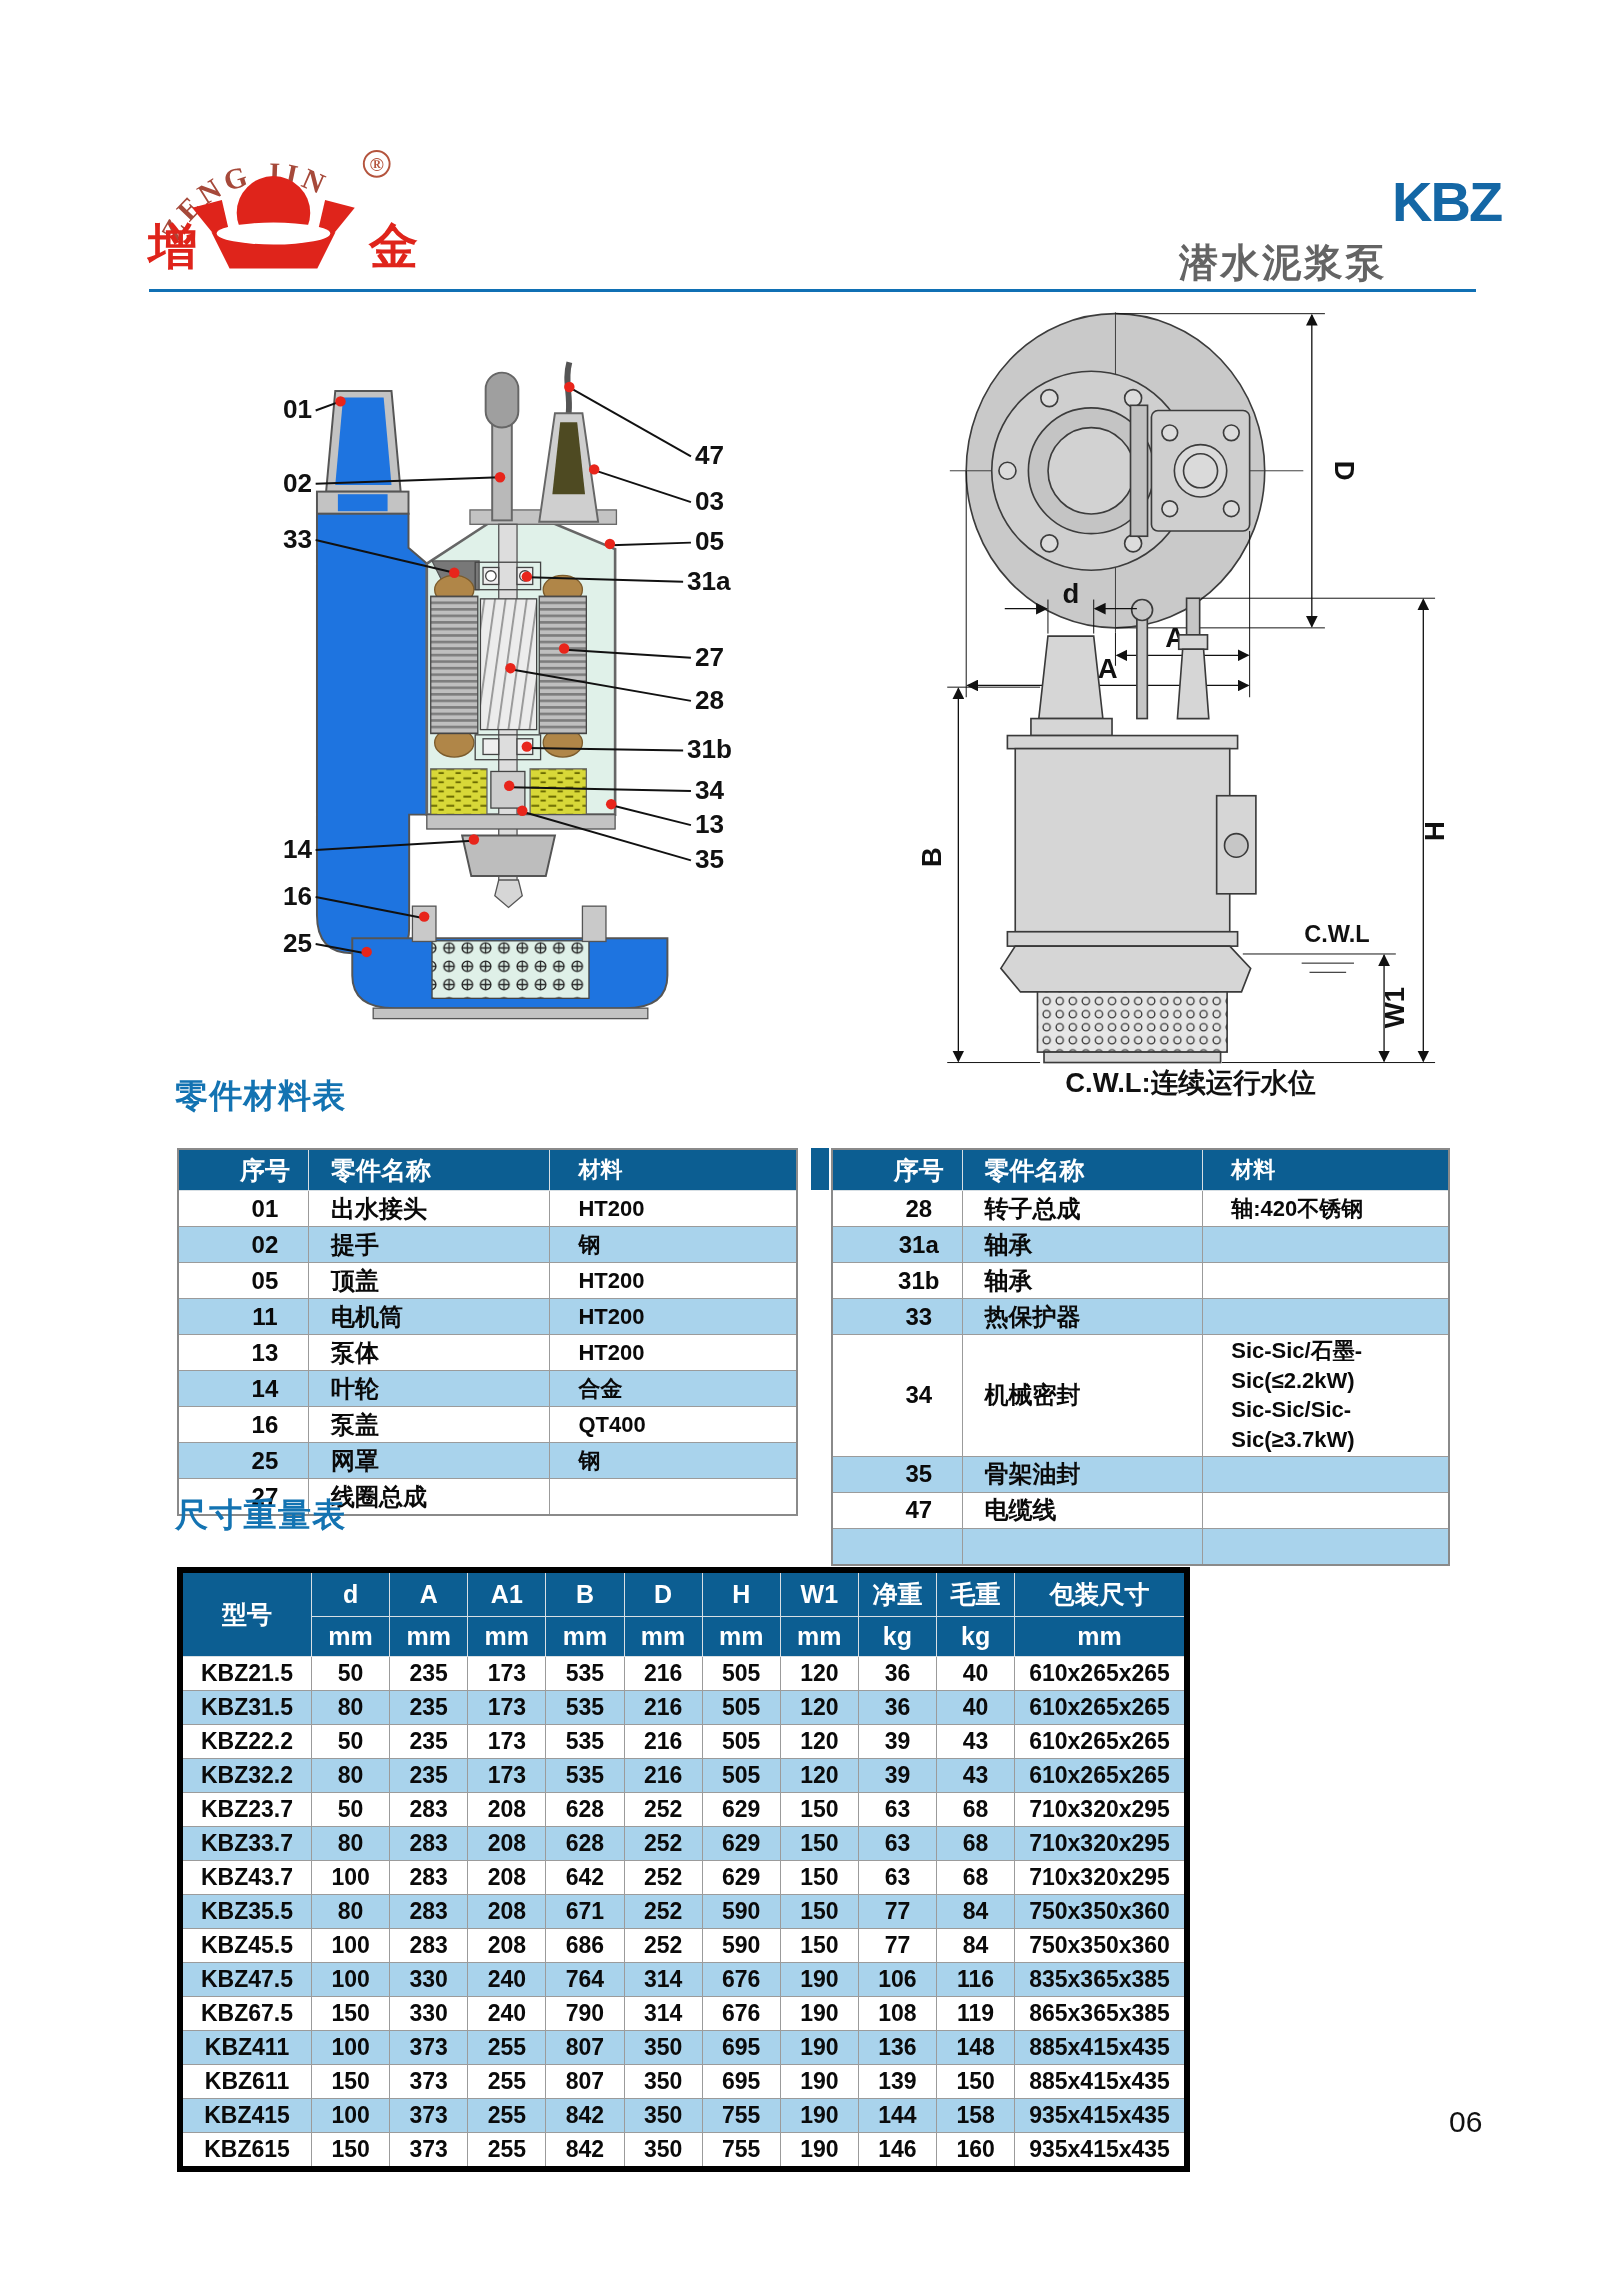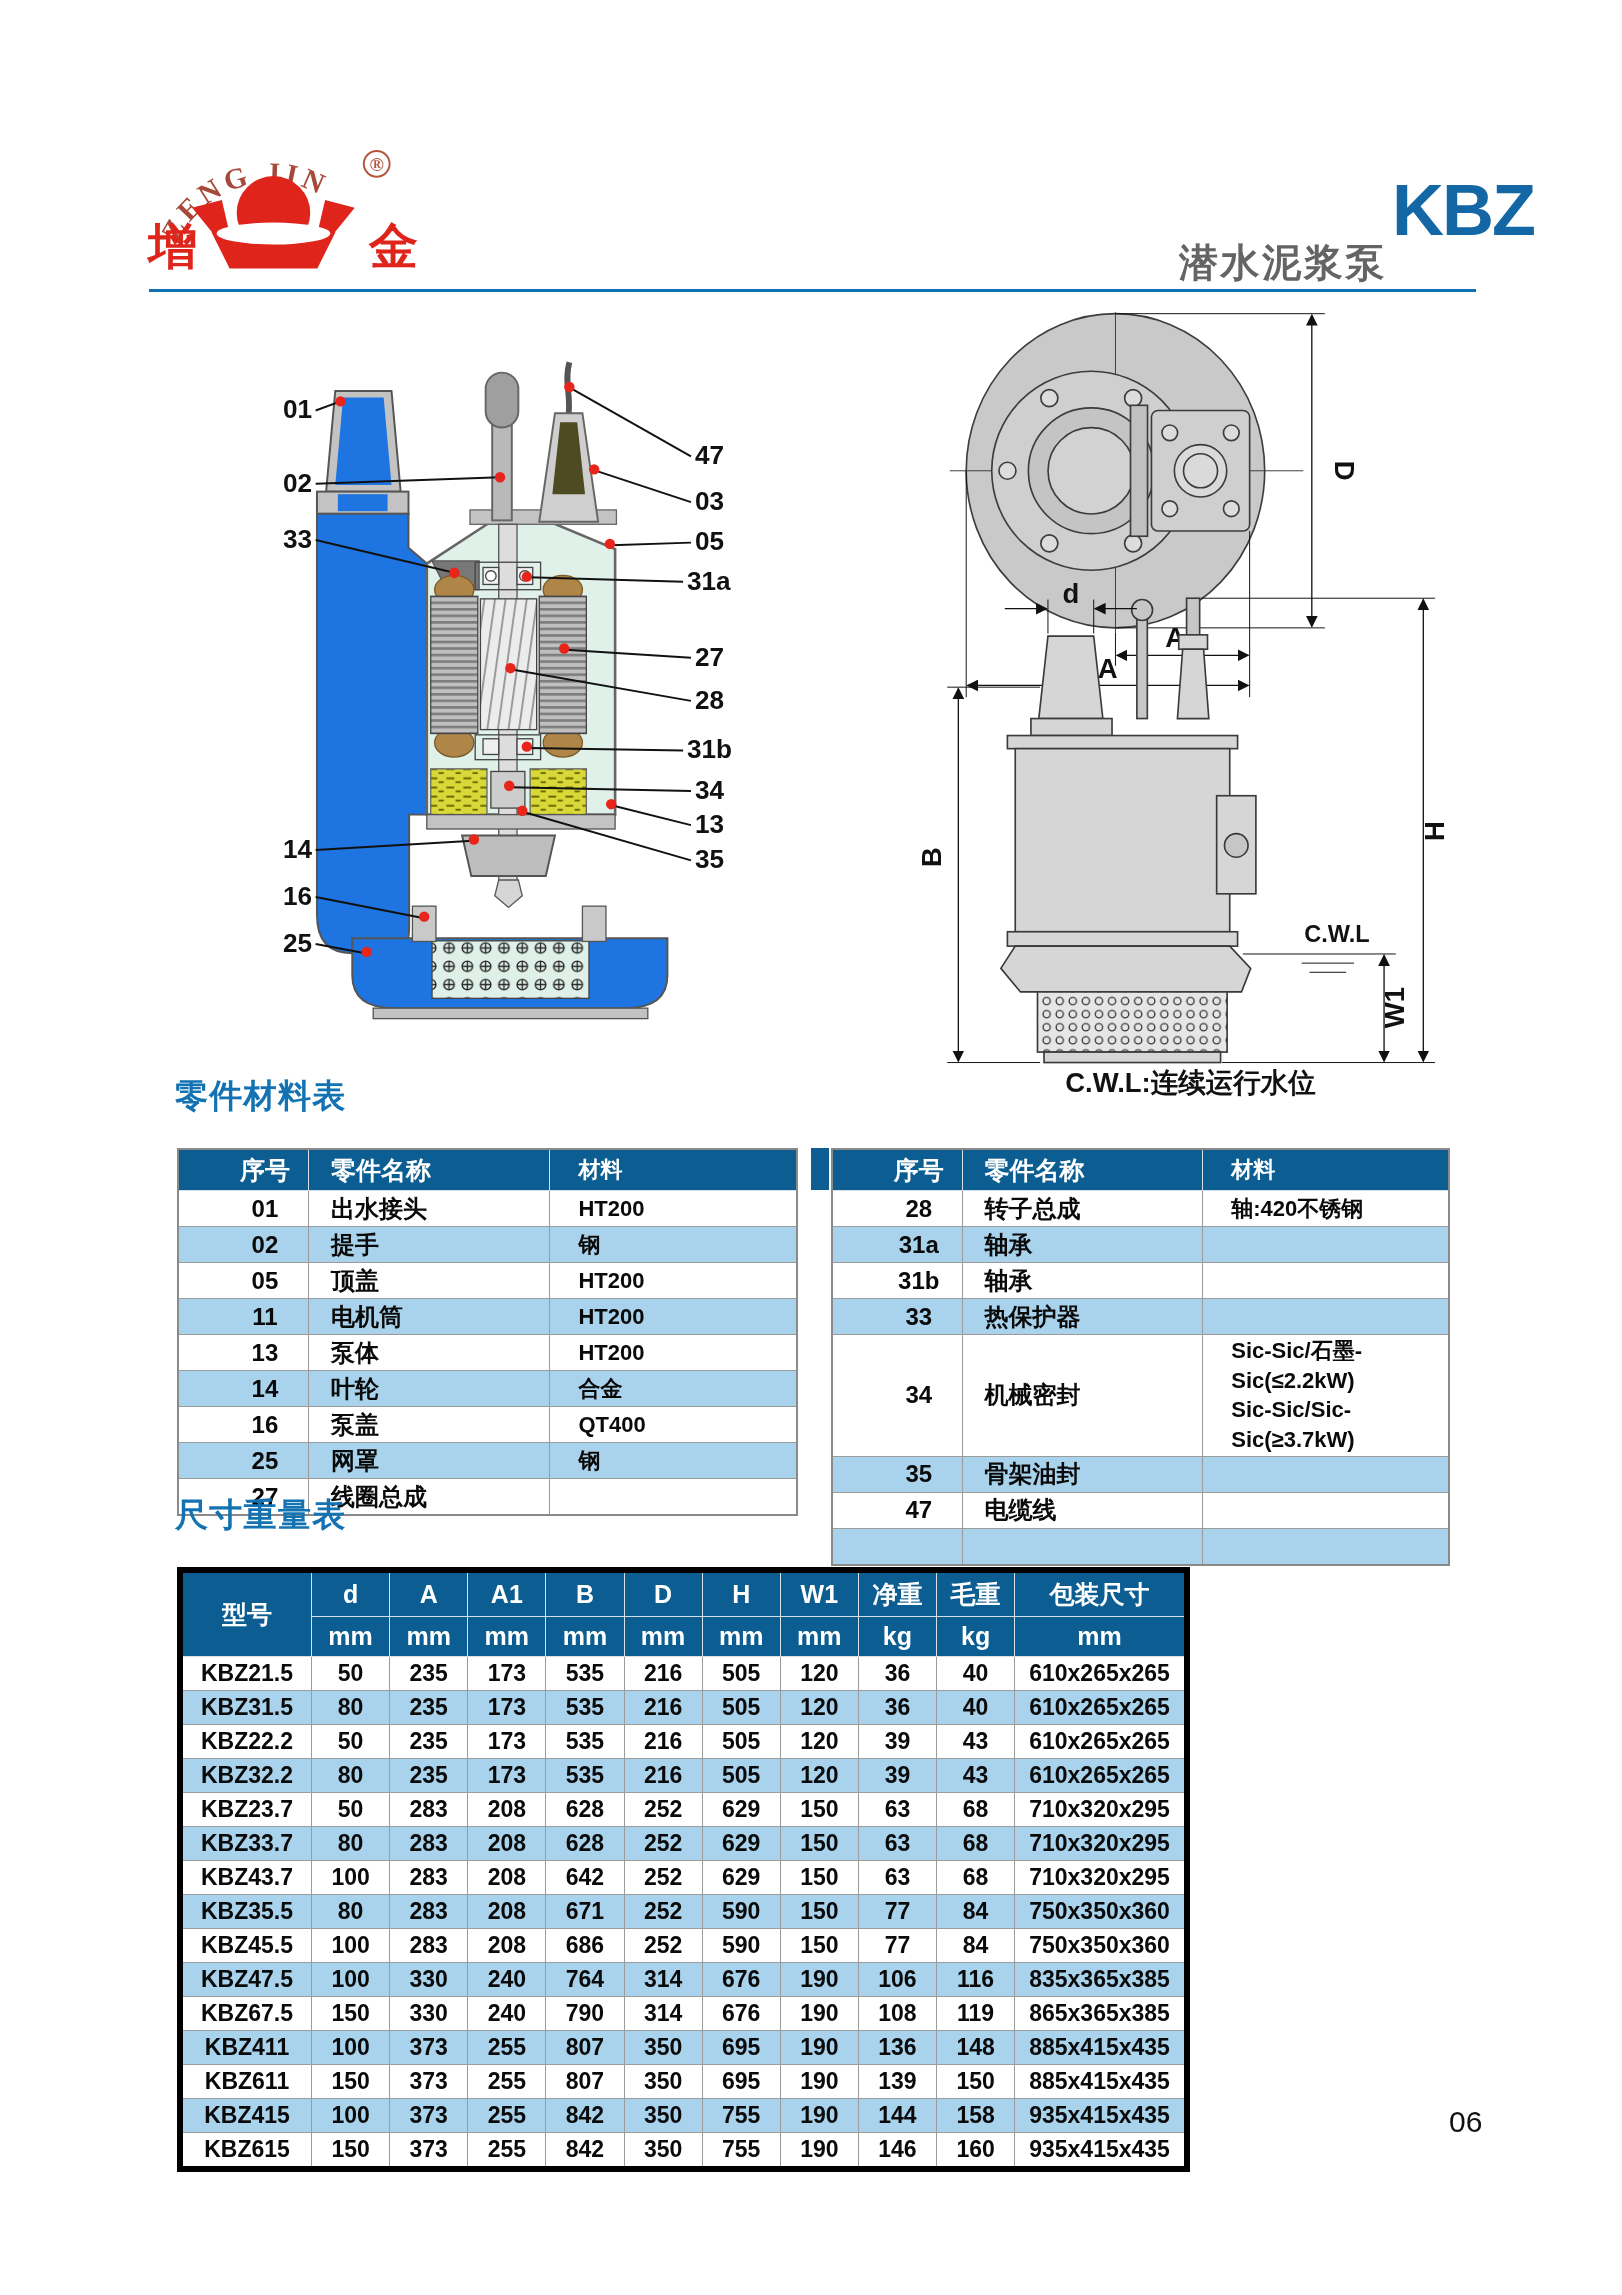--- a/index.html
+++ b/index.html
@@ -18,21 +18,21 @@
 
   
   .logo{position:absolute;left:147px;top:121px;width:271px;height:167px;}
   .arc-text{font-family:"Liberation Serif",serif;font-size:45px;font-weight:bold;
             fill:#a6493a;letter-spacing:7px;}
   .reg-mark{font-family:"Liberation Serif",serif;font-size:30px;font-weight:bold;fill:#b4543d;}
   .cn-char{font-size:76px;font-weight:bold;fill:var(--logo-red);}
   .product-title{position:absolute;left:916px;top:236px;width:471px;text-align:right;
                  font-size:39px;font-weight:700;color:#646464;letter-spacing:2.6px;}
   .series-code{position:absolute;left:1392px;top:169px;width:190px;text-align:left;
-               font-size:72px;font-weight:900;color:var(--kbz-blue);letter-spacing:-2px;}
+               font-size:56px;font-weight:900;color:var(--kbz-blue);letter-spacing:-2px;}
   .header-rule{position:absolute;left:149px;top:289px;width:1327px;height:3.3px;background:var(--rule-blue);}
 
   
   .cross-section{position:absolute;left:275px;top:353px;width:471px;height:680px;}
   .top-view{position:absolute;left:942px;top:307px;width:432px;height:393px;}
   .side-view{position:absolute;left:909px;top:576px;width:563px;height:497px;}
   .part-label{font-size:40px;font-weight:bold;fill:#111;font-family:"Liberation Sans",sans-serif;}
   .dim-label{font-size:42px;font-weight:bold;fill:#111;font-family:"Liberation Sans",sans-serif;}
   .cwl-svg-label{font-size:36px;font-weight:bold;fill:#111;font-family:"Liberation Sans",sans-serif;}
   .cwl-caption{position:absolute;left:968px;top:1065px;width:445px;text-align:center;

